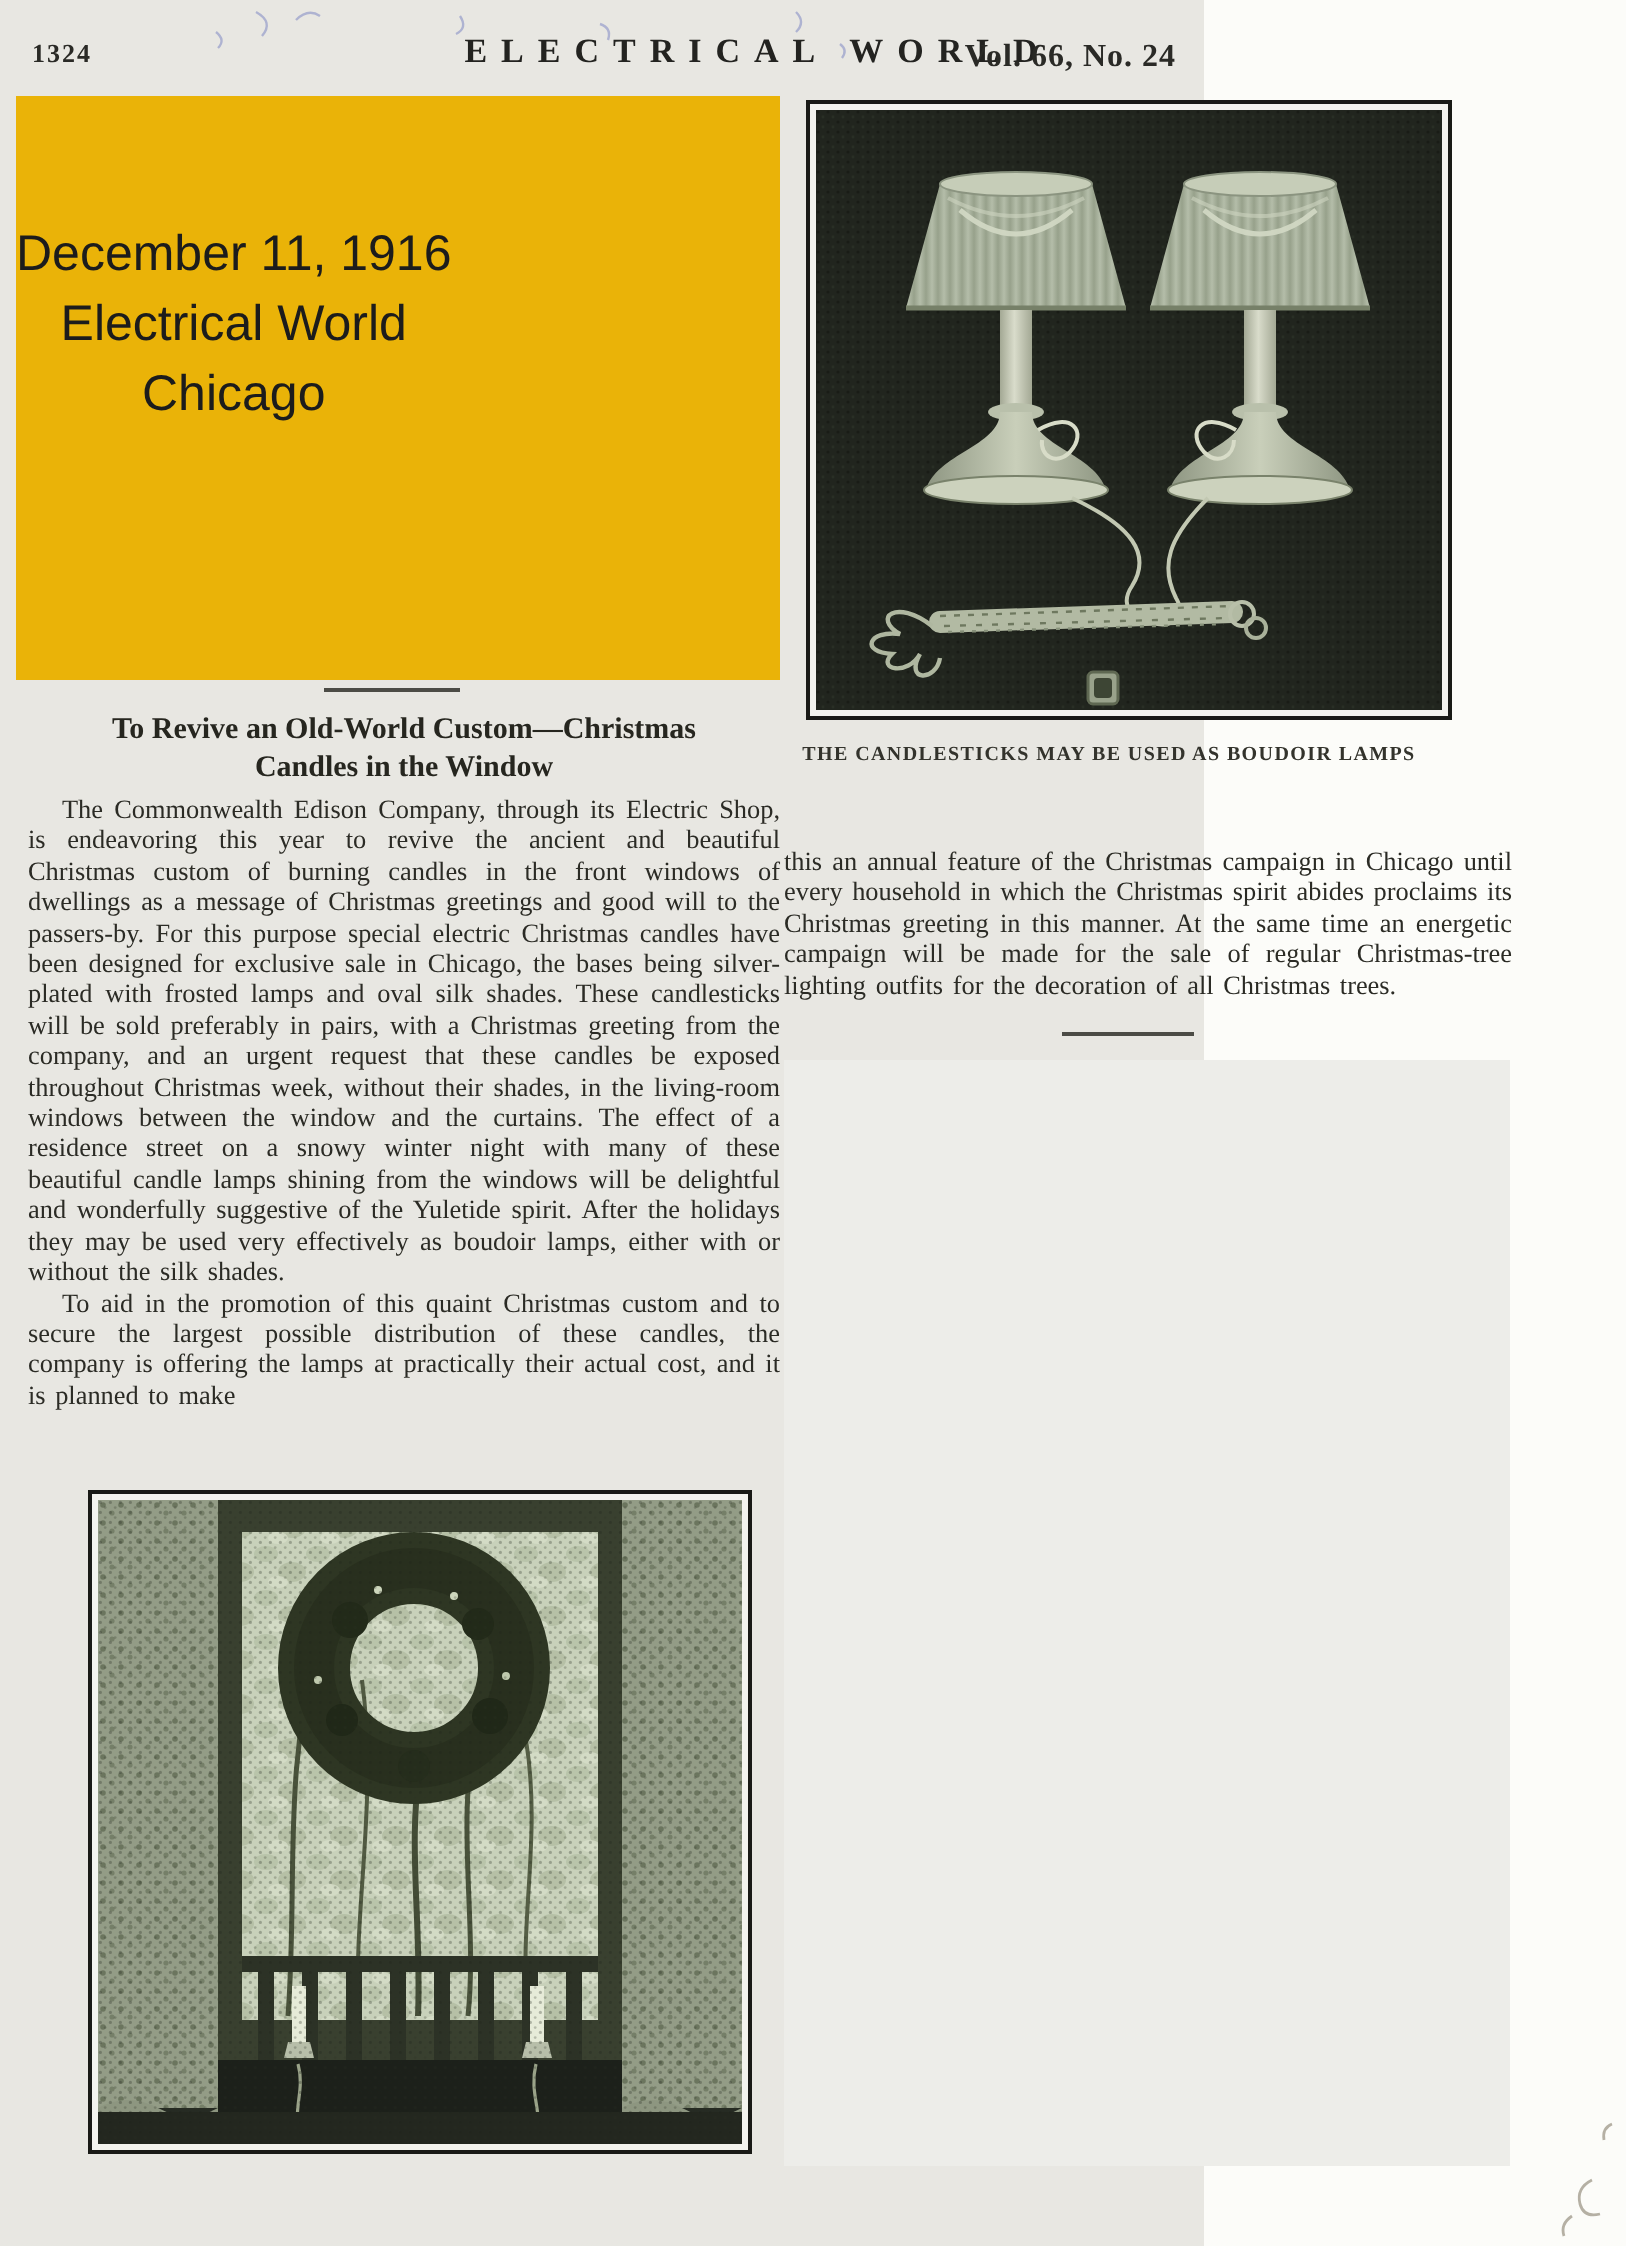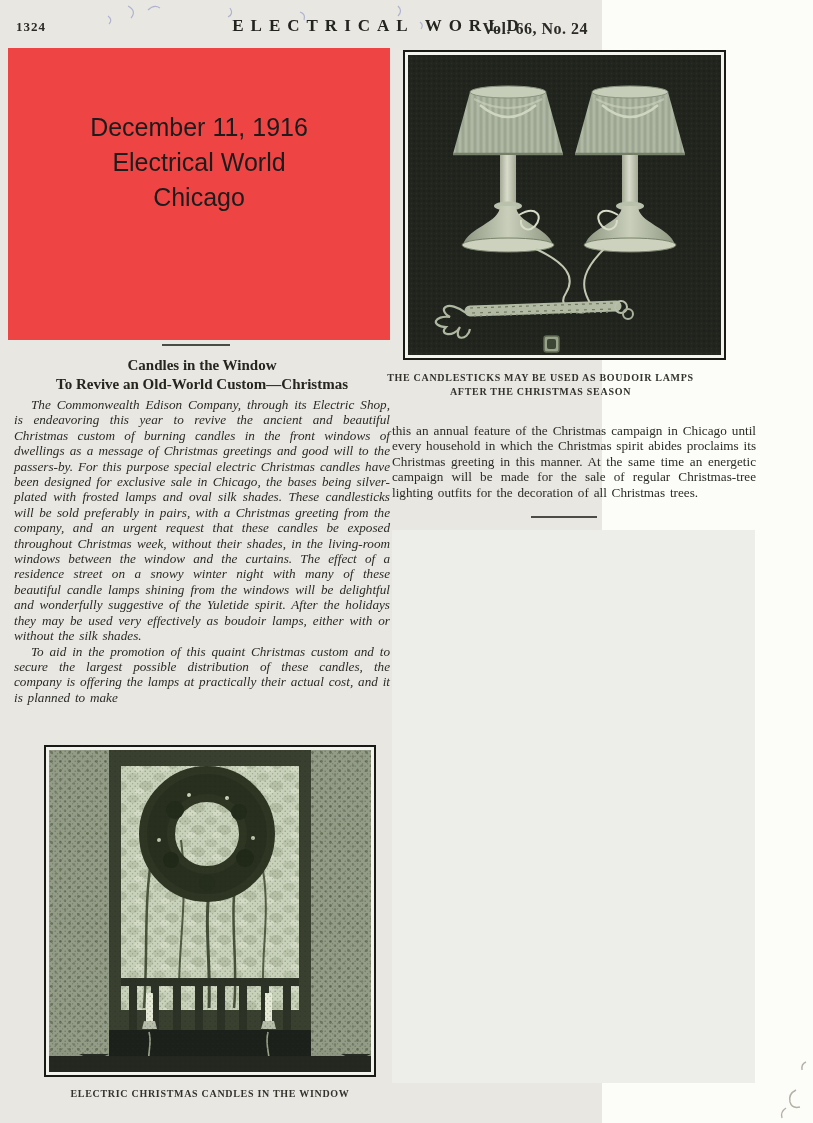--- a/index.html
+++ b/index.html
@@ -22,43 +22,43 @@
     position:absolute;left:0;top:16px;width:758px;text-align:center;
     font-size:17px;font-weight:bold;color:#232320;letter-spacing:7px;
   }
   .hdr-vol{
     position:absolute;right:14px;top:20px;
     font-size:16px;font-weight:bold;color:#2a2a26;letter-spacing:0.5px;
   }
   
   .note-box{
     position:absolute;left:8px;top:48px;width:382px;height:292px;
-    background:#ef4444;
-    display:flex;align-items:flex-start;justify-content:center;
+    background:#eab308;
+    display:flex;align-items:flex-start;
   }
   .note-text{
     margin-top:62px;text-align:center;
     font-family:"Liberation Sans", sans-serif;
     font-size:25px;line-height:35px;color:#1c1c1c;
   }
   .rule{
     position:absolute;height:2px;background:#4c4c46;
   }
   
   .art-title{
     position:absolute;left:14px;top:356px;width:376px;text-align:center;
     font-size:15px;font-weight:bold;color:#26261f;line-height:19px;
   }
   .body-col{
     position:absolute;
     font-size:13.2px;line-height:15.4px;color:#2b2b25;
     text-align:justify;word-spacing:1.5px;
   }
   .body-col p{margin:0;text-indent:17px;}
-  #left-col{left:14px;top:397px;width:376px;font-style:italic;}
+  #left-col{left:14px;top:397px;width:376px;}
   #right-col{left:392px;top:404px;width:364px;}
   #right-col p{text-indent:0;margin-top:19px;}
   
   .photo-frame{
     position:absolute;
     border:2px solid #191a16;
     background:#f3f3ee;
     padding:3px;
   }
   .photo-frame svg{display:block;}
@@ -87,22 +87,22 @@
     <div class="note-text">
       <div>December 11, 1916</div>
       <div>Electrical World</div>
       <div>Chicago</div>
     </div>
   </div>
 
   <div class="rule" style="left:162px;top:344px;width:68px;"></div>
 
   <div class="art-title">
+    <div>To Revive an Old-World Custom—Christmas</div>
     <div>Candles in the Window</div>
-    <div>To Revive an Old-World Custom—Christmas</div>
   </div>
 
   <div id="left-col" class="body-col">
     <p>The Commonwealth Edison Company, through its Electric Shop, is endeavoring this year to revive the ancient and beautiful Christmas custom of burning candles in the front windows of dwellings as a message of Christmas greetings and good will to the passers-by. For this purpose special electric Christmas candles have been designed for exclusive sale in Chicago, the bases being silver-plated with frosted lamps and oval silk shades.  These candlesticks will be sold preferably in pairs, with a Christmas greeting from the company, and an urgent request that these candles be exposed throughout Christmas week, without their shades, in the living-room windows between the window and the curtains.  The effect of a residence street on a snowy winter night with many of these beautiful candle lamps shining from the windows will be delightful and wonderfully suggestive of the Yuletide spirit.  After the holidays they may be used very effectively as boudoir lamps, either with or without the silk shades.</p>
     <p>To aid in the promotion of this quaint Christmas custom and to secure the largest possible distribution of these candles, the company is offering the lamps at practically their actual cost, and it is planned to make</p>
   </div>
 
   <div class="photo-frame" style="left:403px;top:50px;">
     <svg width="313" height="300" viewBox="0 0 313 300">
       <defs>
@@ -166,23 +166,22 @@
       <circle cx="213" cy="252" r="6" fill="none" stroke="#b8bfa9" stroke-width="2"></circle>
       <circle cx="220" cy="259" r="5" fill="none" stroke="#a9b19a" stroke-width="2"></circle>
 
       <path d="M58,258 C40,244 28,254 42,262 C26,260 22,271 38,272 C30,280 46,283 52,272 C44,286 60,286 62,274" fill="none" stroke="#afb7a0" stroke-width="2.2"></path>
 
       <rect x="136" y="281" width="15" height="16" rx="2.5" fill="#99a28b" stroke="#5f6852" stroke-width="1.5"></rect>
       <rect x="139" y="284" width="9" height="10" rx="2" fill="#3d4534"></rect>
     </svg>
   </div>
 
-  <div class="fig-caption" style="left:374px;top:371px;width:333px;">
+  <div class="fig-caption" style="left:388px;top:371px;width:333px;">
     <div>THE CANDLESTICKS MAY BE USED AS BOUDOIR LAMPS</div>
-    <div>AFTER THE CHRISTMAS SEASON</div>
   </div>
 
   <div id="right-col" class="body-col">
     <p>this an annual feature of the Christmas campaign in Chicago until every household in which the Christmas spirit abides proclaims its Christmas greeting in this manner.  At the same time an energetic campaign will be made for the sale of regular Christmas-tree lighting outfits for the decoration of all Christmas trees.</p>
   </div>
 
   <div class="rule" style="left:531px;top:516px;width:66px;"></div>
 
   <div class="overlay-box"></div>
 
@@ -253,23 +252,20 @@
 
       <path d="M100,282 C104,296 96,306 102,318" fill="none" stroke="#9aa389" stroke-width="1.6"></path>
       <path d="M219,282 C215,298 224,308 218,320" fill="none" stroke="#9aa389" stroke-width="1.6"></path>
 
       <rect x="0" y="306" width="322" height="16" fill="#23271f"></rect>
 
       <rect x="0" y="0" width="322" height="322" fill="url(#grain2)"></rect>
     </svg>
   </div>
 
-  <div class="fig-caption" style="left:44px;top:1087px;width:332px;">
-    <div>ELECTRIC CHRISTMAS CANDLES IN THE WINDOW</div>
-  </div>
 
 </div>
 
 <svg class="pen-marks">
 
   <g stroke="#8089c4" stroke-width="1.2" fill="none" opacity="0.55">
     <path d="M128,6 q9,5 3,12"></path>
     <path d="M148,10 q6,-6 12,-2"></path>
     <path d="M108,16 q5,4 1,8"></path>
     <path d="M230,8 q4,6 -2,9"></path>

